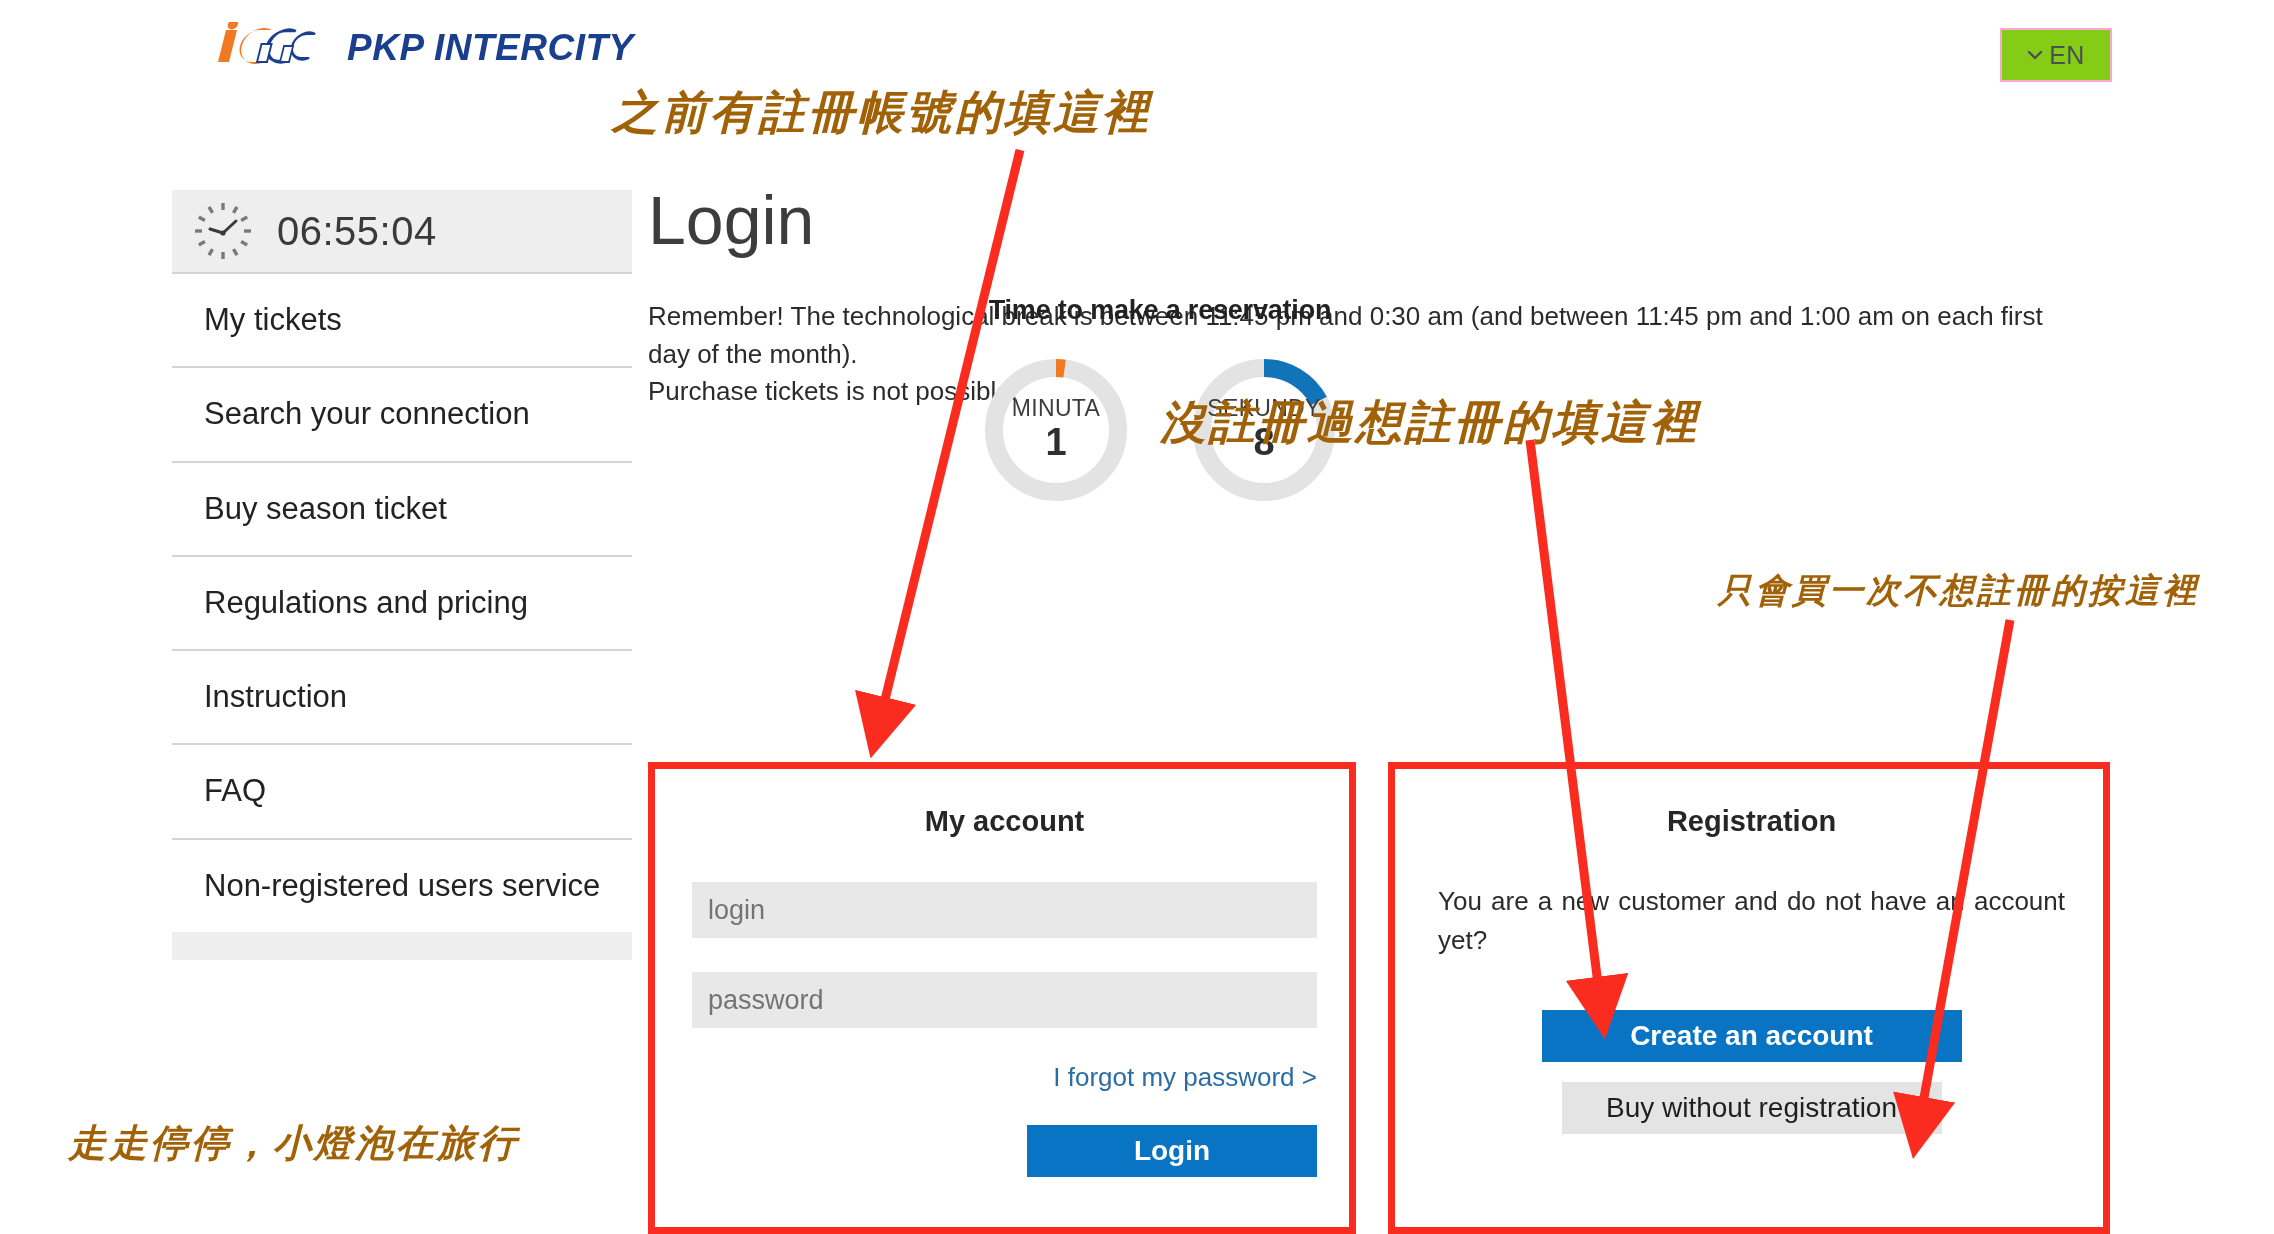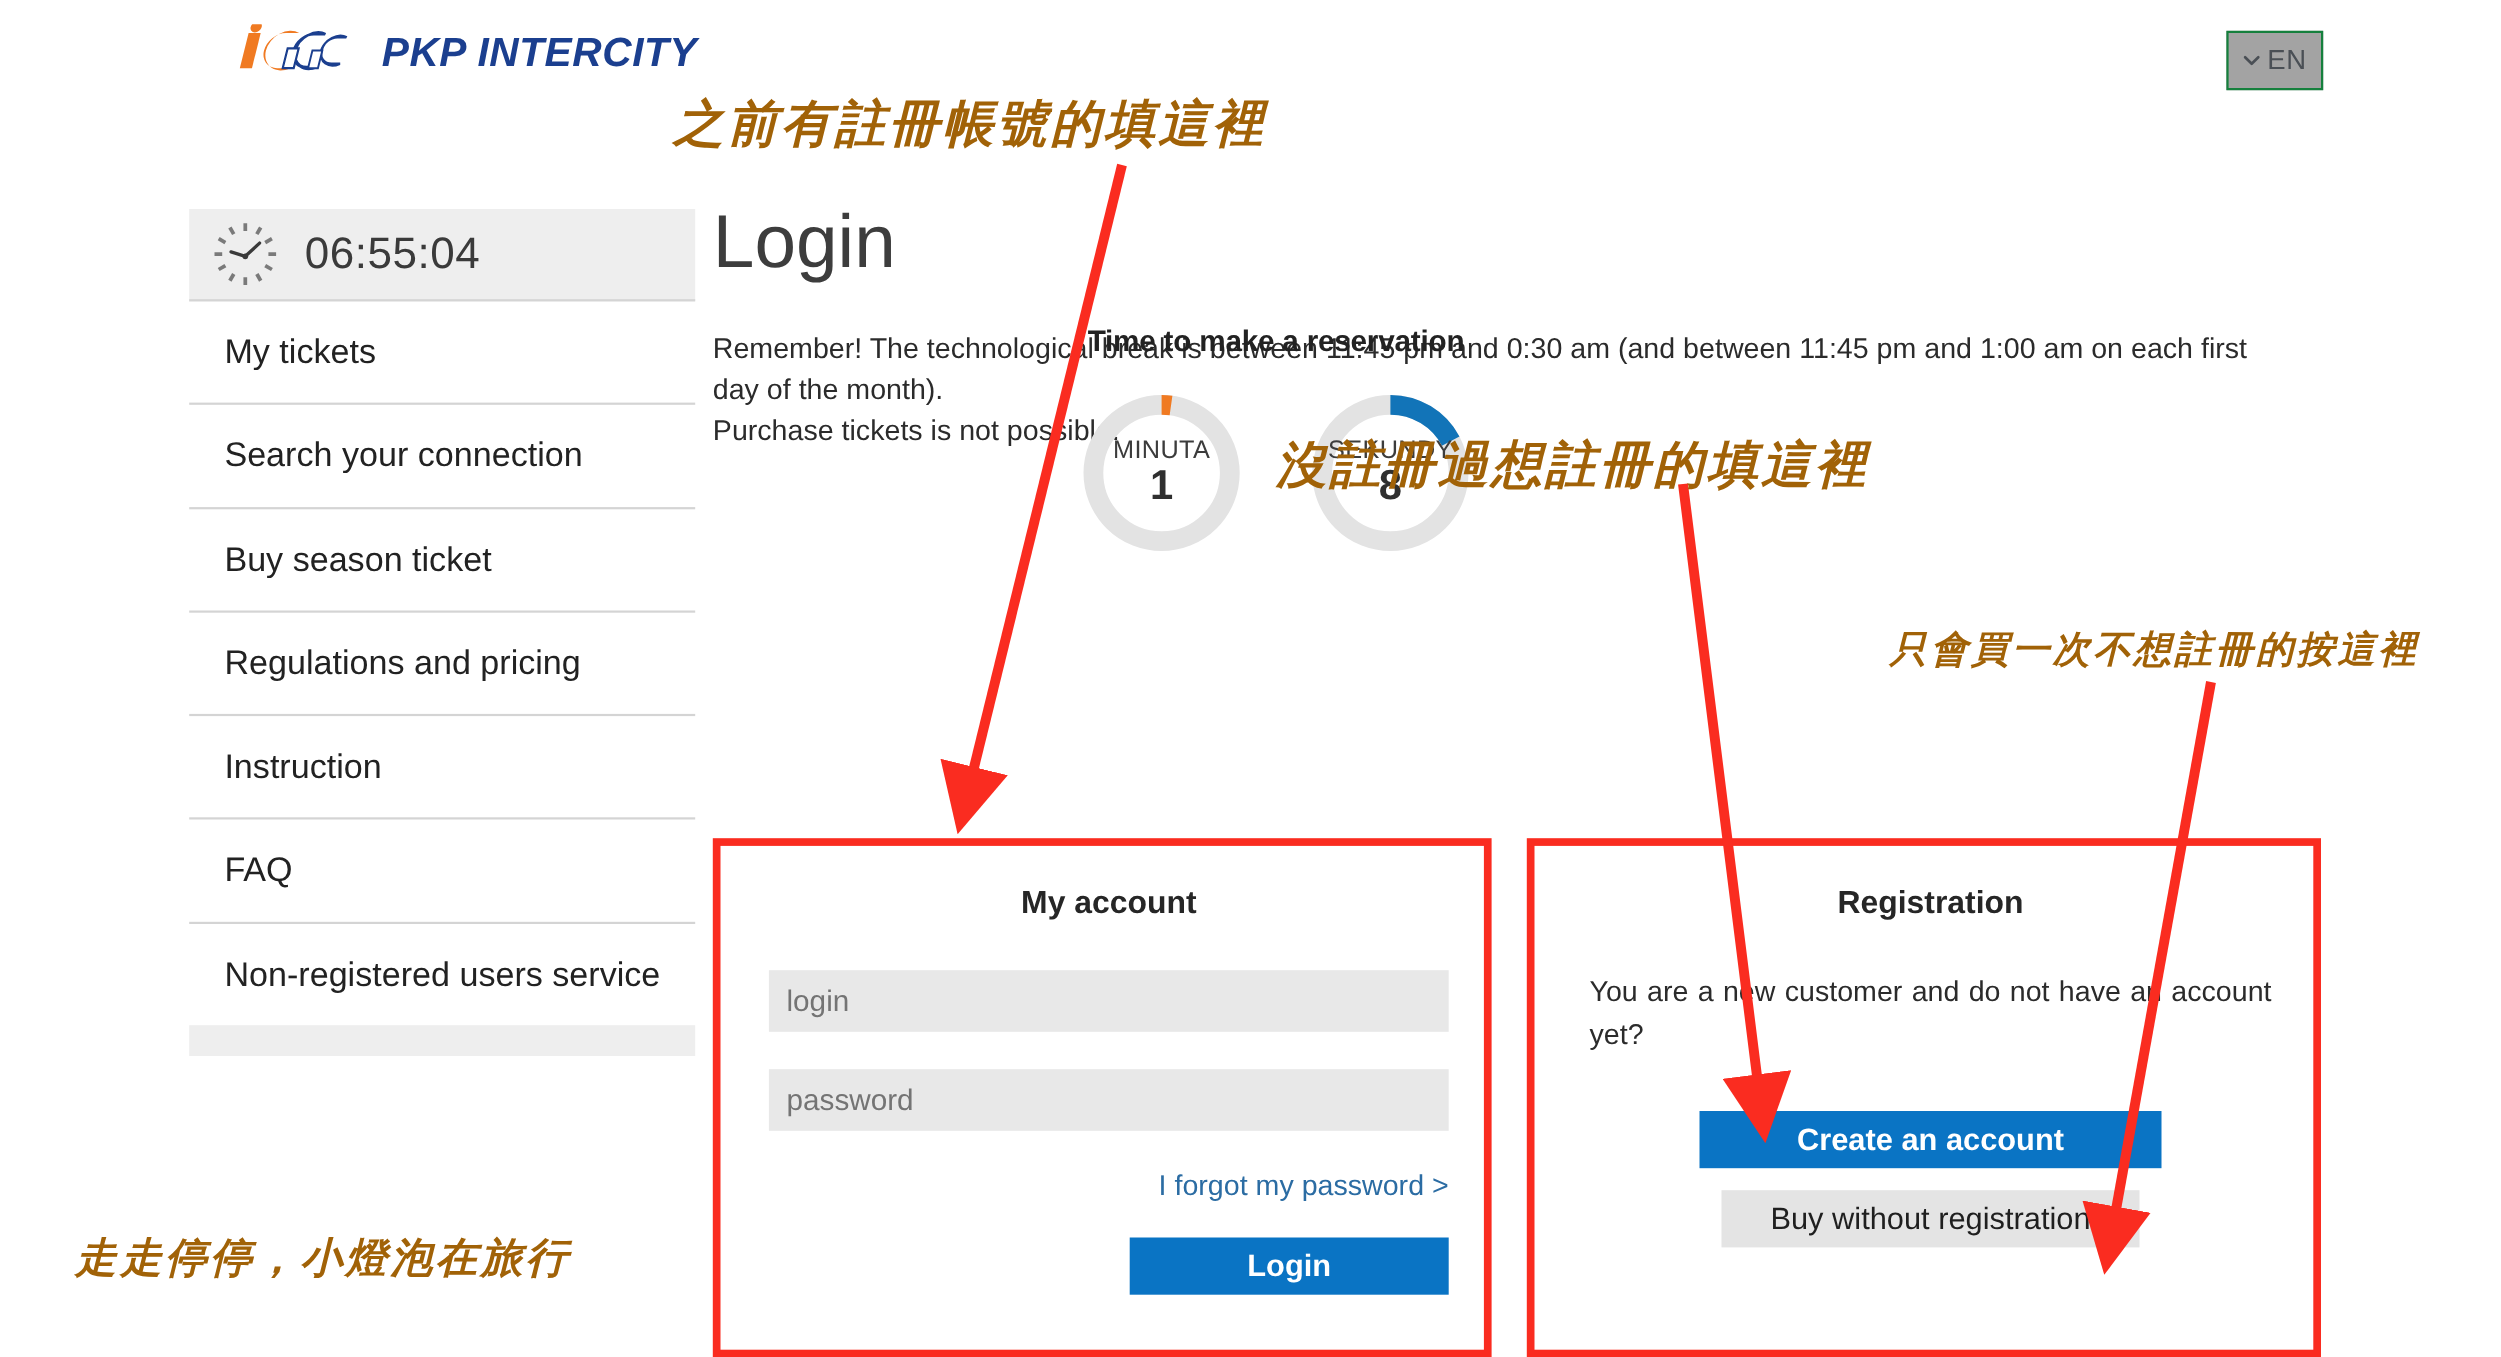--- a/index.html
+++ b/index.html
@@ -43,24 +43,24 @@
     font-weight: bold;
     font-size: 37px;
     letter-spacing: 0.5px;
     color: #1b3f8f;
   }
 
   #lang-select {
     position: absolute;
     right: 162px;
     top: 28px;
-    width: 88px;
+    width: 112px;
     height: 54px;
-    border: 2px solid #15803d;
-    background: #a3a3a3;
+    border: 2px solid #f9a8d4;
+    background: #84cc16;
     display: flex;
     align-items: center;
     justify-content: center;
     gap: 6px;
     box-sizing: border-box;
     cursor: pointer;
   }
   #lang-select .chev {
     width: 16px;
     height: 16px;
@@ -199,22 +199,21 @@
     width: 708px;
     height: 472px;
   }
   #panel-registration {
     left: 1388px;
     top: 762px;
     width: 722px;
     height: 472px;
   }
   .panel-inner {
-    padding: 36px 32px 0 16px;
-    margin-left: 28px;
+    padding: 36px 32px 0 37px;
   }
   .panel-title {
     text-align: center;
     font-size: 29px;
     font-weight: bold;
     color: #262626;
     margin-bottom: 44px;
   }
   .field {
     height: 56px;

